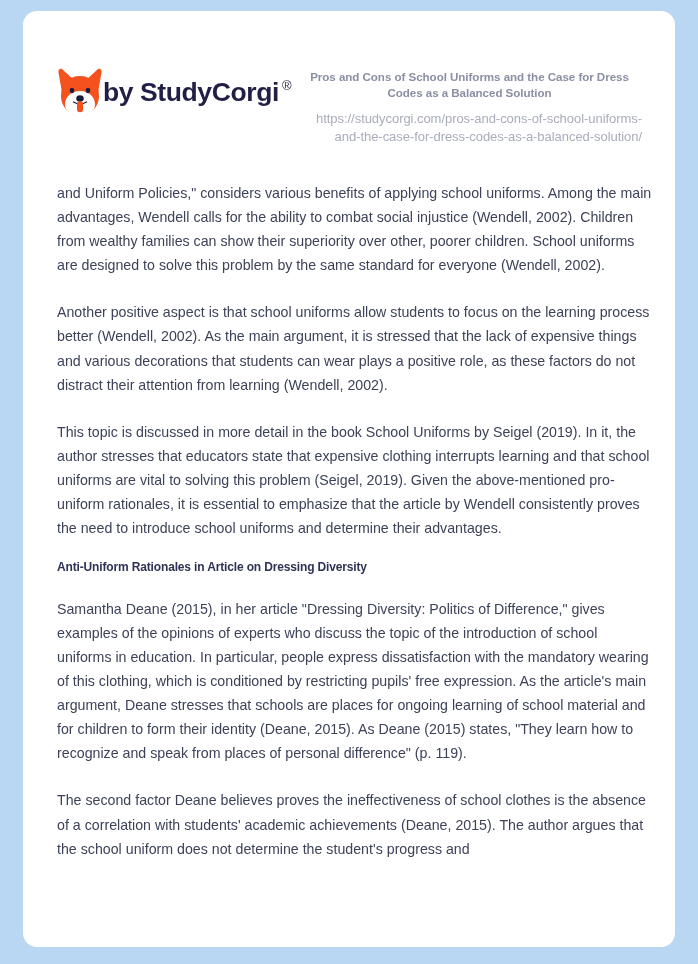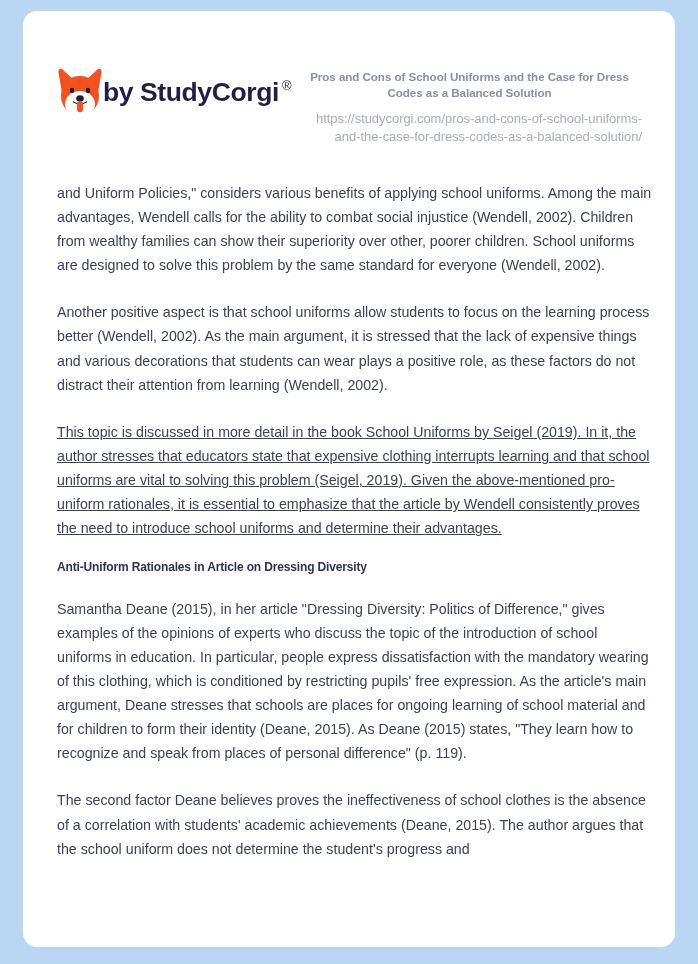--- a/index.html
+++ b/index.html
@@ -111,21 +111,20 @@
     font-size: 14.2px;
     line-height: 24.1px;
     color: #3d4259;
     margin: 0 0 23px 0;
     letter-spacing: 0.01px;
     text-align: left;
   }
 
   .para.tight {
     margin-bottom: 20px;
-    text-decoration: underline;
   }
 
   .section-heading {
     font-size: 12px;
     font-weight: bold;
     color: #2f3254;
     line-height: 1.3;
     margin: 19px 0 21px 0;
     letter-spacing: -0.15px;
   }

